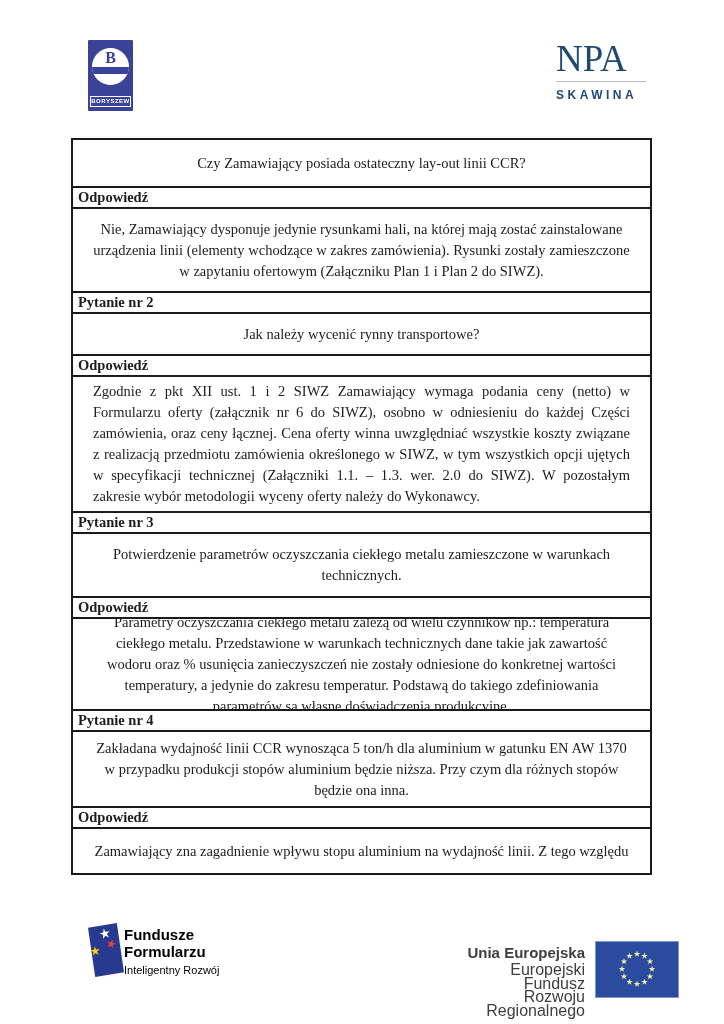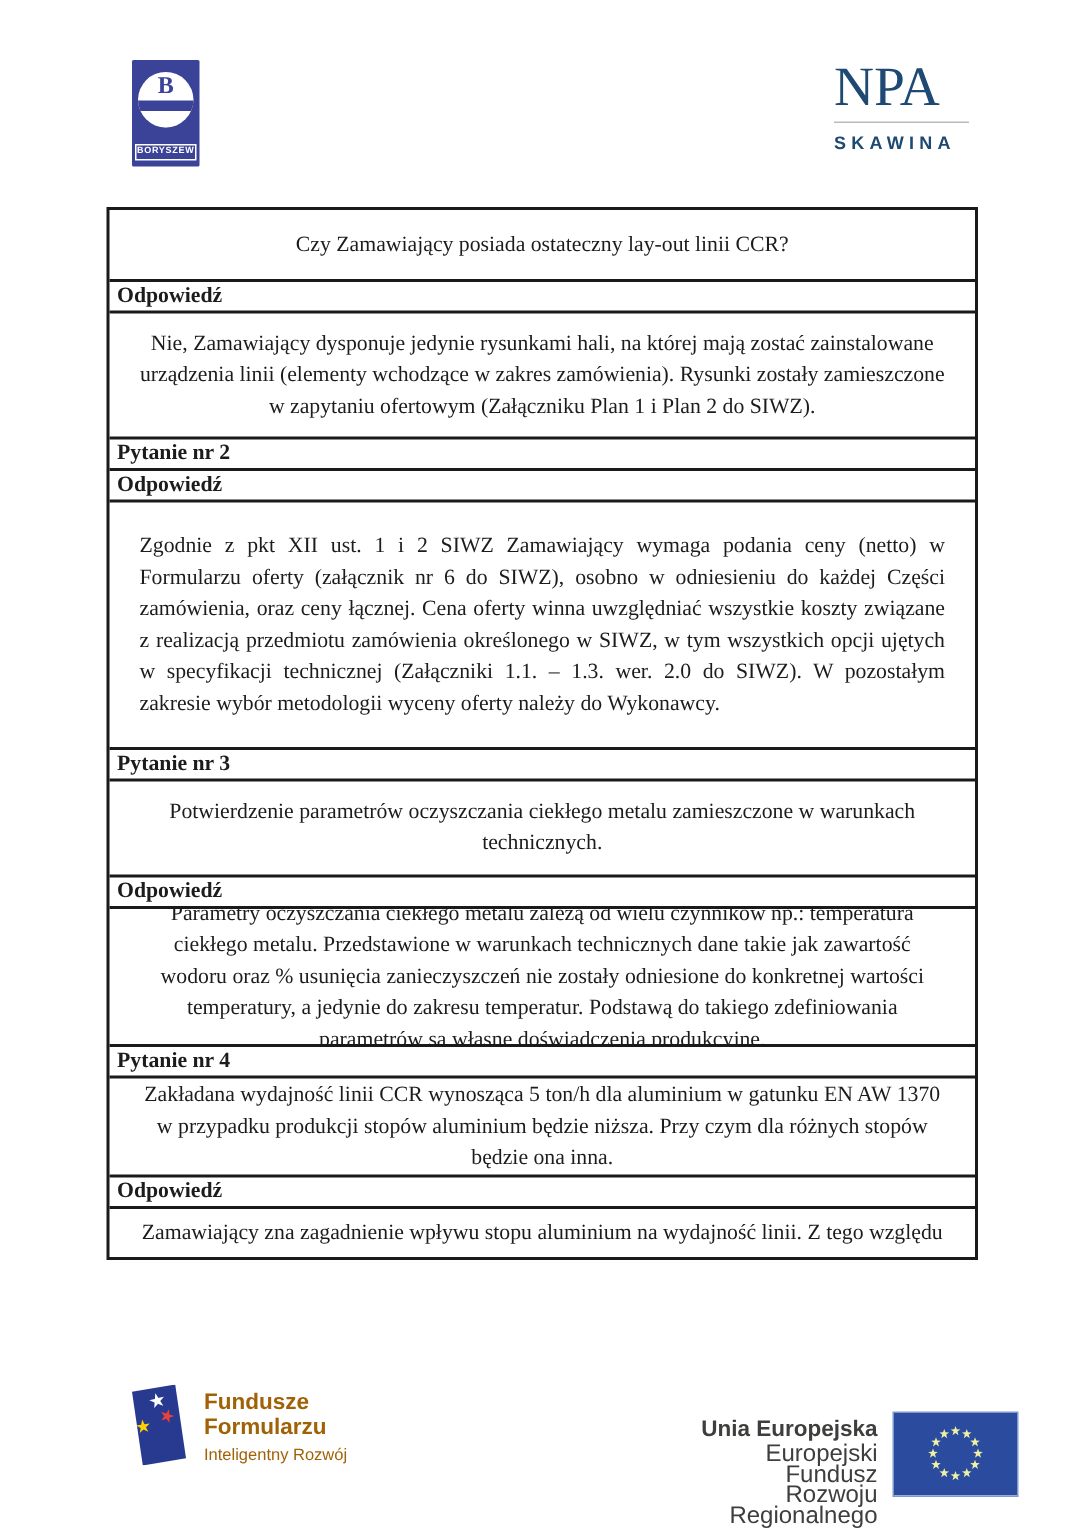--- a/index.html
+++ b/index.html
@@ -64,21 +64,21 @@
   
   .fe-block{position:absolute;left:88px;top:923px;display:flex;align-items:flex-start;}
   .fe-flag{
     position:relative;width:36px;height:54px;background:#283a8f;
     clip-path:polygon(0% 9%, 80% 0%, 100% 91%, 20% 100%);
   }
   .fe-star{position:absolute;font-size:12px;line-height:12px;}
   .fe-star.white{color:#ffffff;left:11px;top:5px;font-size:13px;transform:rotate(-14deg);}
   .fe-star.yellow{color:#ffd100;left:2px;top:22px;transform:rotate(-8deg);}
   .fe-star.red{color:#e8403a;left:18px;top:15px;transform:rotate(16deg);}
-  .fe-text{margin-left:12px;padding-top:3px;font-family:"Liberation Sans",sans-serif;color:#a16207;}
+  .fe-text{padding-top:3px;font-family:"Liberation Sans",sans-serif;color:#000000;}
   .fe-title{font-weight:bold;font-size:15px;line-height:17px;}
   .fe-sub{font-size:11px;margin-top:4px;}
 
   .eu-block{position:absolute;left:455px;top:941px;display:flex;align-items:flex-start;}
   .eu-text{
     width:130px;text-align:right;font-family:"Liberation Sans",sans-serif;color:#3e3e3d;
     padding-top:3px;
   }
   .eu-title{font-weight:bold;font-size:15px;line-height:17px;}
   .eu-sub{font-size:16px;line-height:13.5px;margin-top:2px;}
@@ -112,50 +112,53 @@
     <div class="row label">
       <span>Odpowiedź</span>
     </div>
     <div class="row body center" style="height:84px">
       <div class="cell">Nie, Zamawiający dysponuje jedynie rysunkami hali, na której mają zostać zainstalowane urządzenia linii (elementy wchodzące w zakres zamówienia). Rysunki zostały zamieszczone w zapytaniu ofertowym (Załączniku Plan 1 i Plan 2 do SIWZ).</div>
     </div>
 
     <div class="row label">
       <span>Pytanie nr 2</span>
     </div>
-    <div class="row label">
-      <span>Odpowiedź</span>
-    </div>
-    <div class="row body justify" style="height:165px">
+    <div class="row body center" style="height:42px">
+      <div class="cell">Jak należy wycenić rynny transportowe?</div>
+    </div>
+    <div class="row label">
+      <span>Odpowiedź</span>
+    </div>
+    <div class="row body justify" style="height:136px">
       <div class="cell">Zgodnie z pkt XII ust. 1 i 2 SIWZ Zamawiający wymaga podania ceny (netto) w Formularzu oferty (załącznik nr 6 do SIWZ), osobno w odniesieniu do każdej Części zamówienia, oraz ceny łącznej. Cena oferty winna uwzględniać wszystkie koszty związane z realizacją przedmiotu zamówienia określonego w SIWZ, w tym wszystkich opcji ujętych w specyfikacji technicznej (Załączniki 1.1. – 1.3. wer. 2.0 do SIWZ). W pozostałym zakresie wybór metodologii wyceny oferty należy do Wykonawcy.</div>
     </div>
 
     <div class="row label">
       <span>Pytanie nr 3</span>
     </div>
     <div class="row body center" style="height:64px">
       <div class="cell">Potwierdzenie parametrów oczyszczania ciekłego metalu zamieszczone w warunkach technicznych.</div>
     </div>
     <div class="row label">
       <span>Odpowiedź</span>
     </div>
     <div class="row body center" style="height:92px">
       <div class="cell">Parametry oczyszczania ciekłego metalu zależą od wielu czynników np.: temperatura ciekłego metalu. Przedstawione w warunkach technicznych dane takie jak zawartość wodoru oraz % usunięcia zanieczyszczeń nie zostały odniesione do konkretnej wartości temperatury, a jedynie do zakresu temperatur. Podstawą do takiego zdefiniowania parametrów są własne doświadczenia produkcyjne.</div>
     </div>
 
     <div class="row label">
       <span>Pytanie nr 4</span>
     </div>
-    <div class="row body center" style="height:66px">
+    <div class="row body center" style="height:76px">
       <div class="cell">Zakładana wydajność linii CCR wynosząca 5 ton/h dla aluminium w gatunku EN AW 1370 w przypadku produkcji stopów aluminium będzie niższa. Przy czym dla różnych stopów będzie ona inna.</div>
     </div>
     <div class="row label">
       <span>Odpowiedź</span>
     </div>
-    <div class="row body center" style="height:32px">
+    <div class="row body center" style="height:44px">
       <div class="cell">Zamawiający zna zagadnienie wpływu stopu aluminium na wydajność linii. Z tego względu</div>
     </div>
 
   </div>
 
   <div class="fe-block">
     <div class="fe-flag">
       <span class="fe-star white">★</span>
       <span class="fe-star yellow">★</span>
       <span class="fe-star red">★</span>

